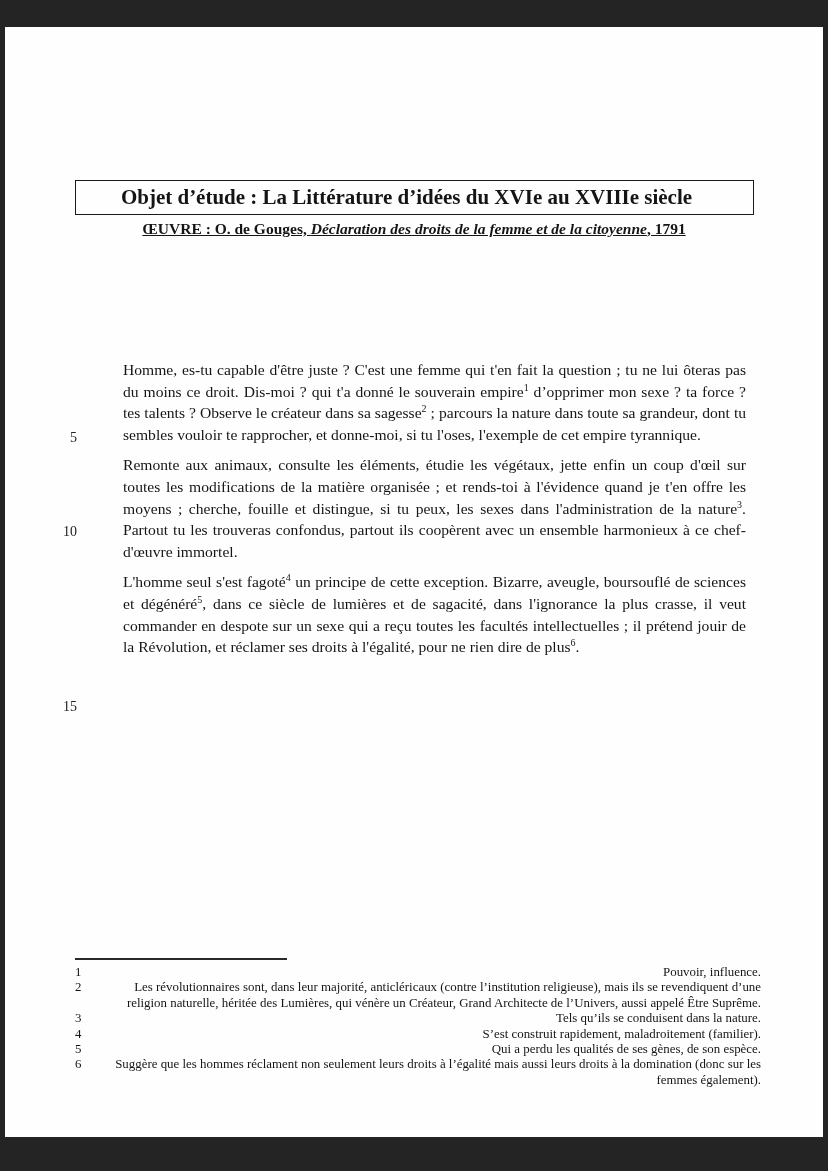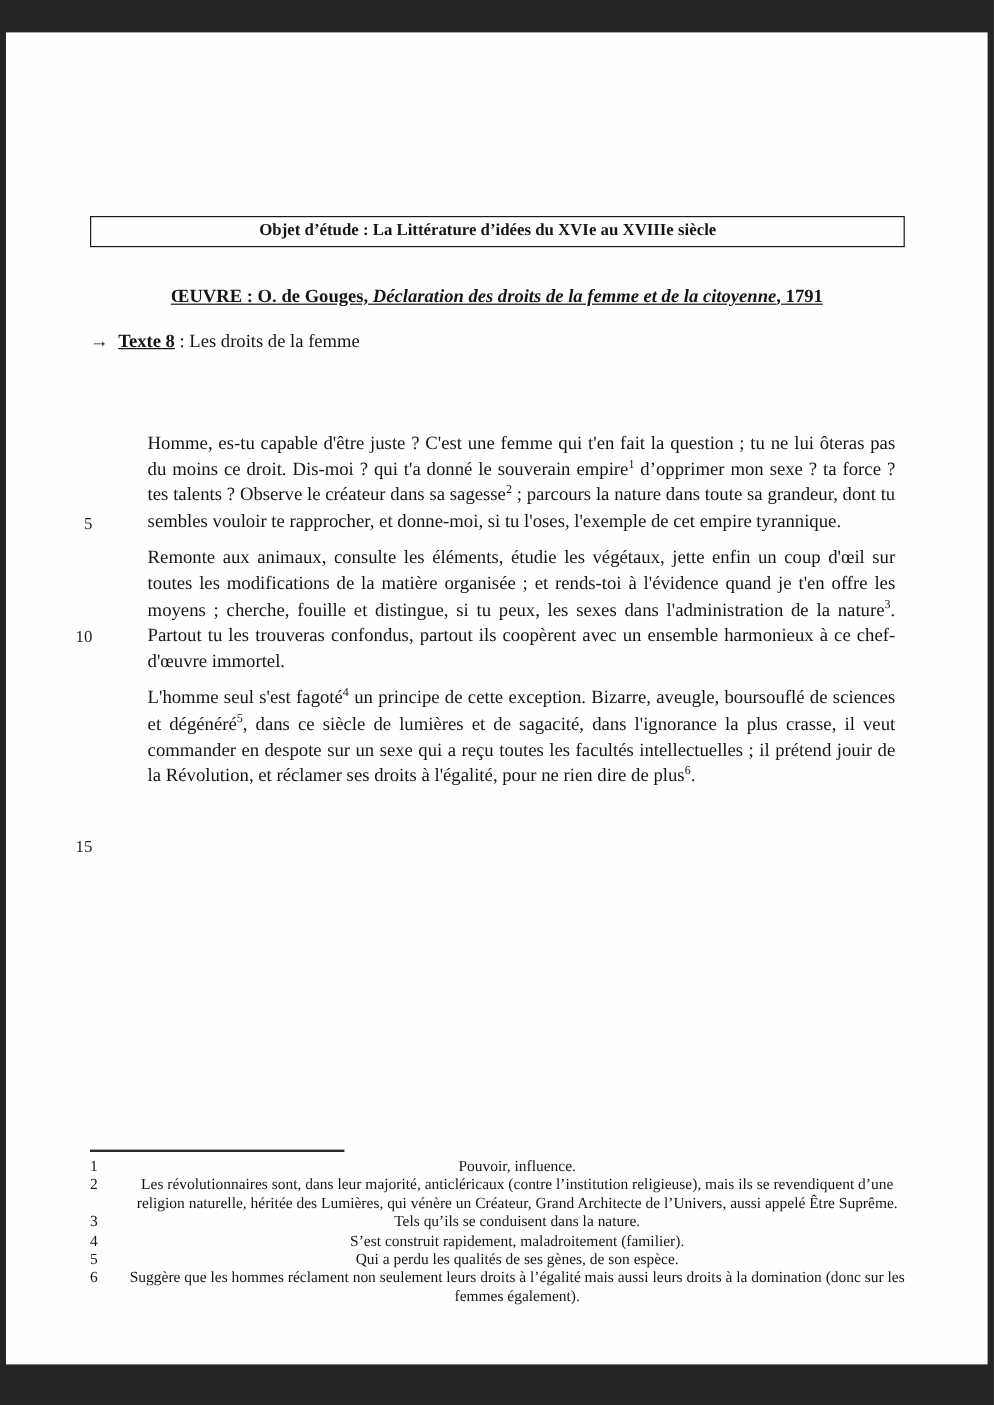--- a/index.html
+++ b/index.html
@@ -27,28 +27,28 @@
     color: #151515;
   }
   .title-box {
     position: absolute;
     left: 70px;
     top: 153px;
     width: 679px;
     border: 1px solid #1a1a1a;
     text-align: center;
     font-weight: bold;
-    font-size: 14px;
+    font-size: 21px;
     padding: 4px 16px 4px 0;
     box-sizing: border-box;
   }
   .oeuvre-line {
     position: absolute;
     left: 0;
-    top: 212px;
+    top: 193px;
     width: 100%;
     text-align: center;
     font-weight: bold;
     font-size: 15.5px;
   }
   .u { text-decoration: underline; }
   .texte-line {
     position: absolute;
     left: 70px;
     top: 249px;
@@ -99,40 +99,37 @@
     width: 686px;
     font-size: 12.9px;
     line-height: 15.4px;
   }
   .fn { display: flex; }
   .fn-num {
     flex: 0 0 26px;
   }
   .fn-text {
     flex: 1 1 auto;
-    text-align: center;
+    text-align: right;
   }
 </style>
 </head>
 <body>
 
 <div class="stage">
   <div class="page">
 
     <div class="title-box">
       <span>Objet d’étude : La Littérature d’idées du XVIe au XVIIIe siècle</span>
     </div>
 
     <div class="oeuvre-line">
       <span class="u"><span>ŒUVRE : O. de Gouges, </span><i>Déclaration des droits de la femme et de la citoyenne</i><span>, 1791</span></span>
     </div>
 
-    <div class="texte-line">
-      <span class="arrow">→</span><span class="texte-label">Texte 8</span><span> : Les droits de la femme</span>
-    </div>
 
     <div class="line-number-gutter">
         <div class="ln" style="top: 403px;">5</div>
         <div class="ln" style="top: 497px;">10</div>
         <div class="ln" style="top: 672px;">15</div>
       </div>
 
     <div class="body-text">
         <p><span>Homme, es-tu capable d'être juste ? C'est une femme qui t'en fait la question ; tu ne lui ôteras pas du moins ce droit. Dis-moi ? qui t'a donné le souverain empire</span><sup>1</sup><span> d’opprimer mon sexe ? ta force ? tes talents ? Observe le créateur dans sa sagesse</span><sup>2</sup><span> ; parcours la nature dans toute sa grandeur, dont tu sembles vouloir te rapprocher, et donne-moi, si tu l'oses, l'exemple de cet empire tyrannique.</span></p>
         <p><span>Remonte aux animaux, consulte les éléments, étudie les végétaux, jette enfin un coup d'œil sur toutes les modifications de la matière organisée ; et rends-toi à l'évidence quand je t'en offre les moyens ; cherche, fouille et distingue, si tu peux, les sexes dans l'administration de la nature</span><sup>3</sup><span>. Partout tu les trouveras confondus, partout ils coopèrent avec un ensemble harmonieux à ce chef-d'œuvre immortel.</span></p>

